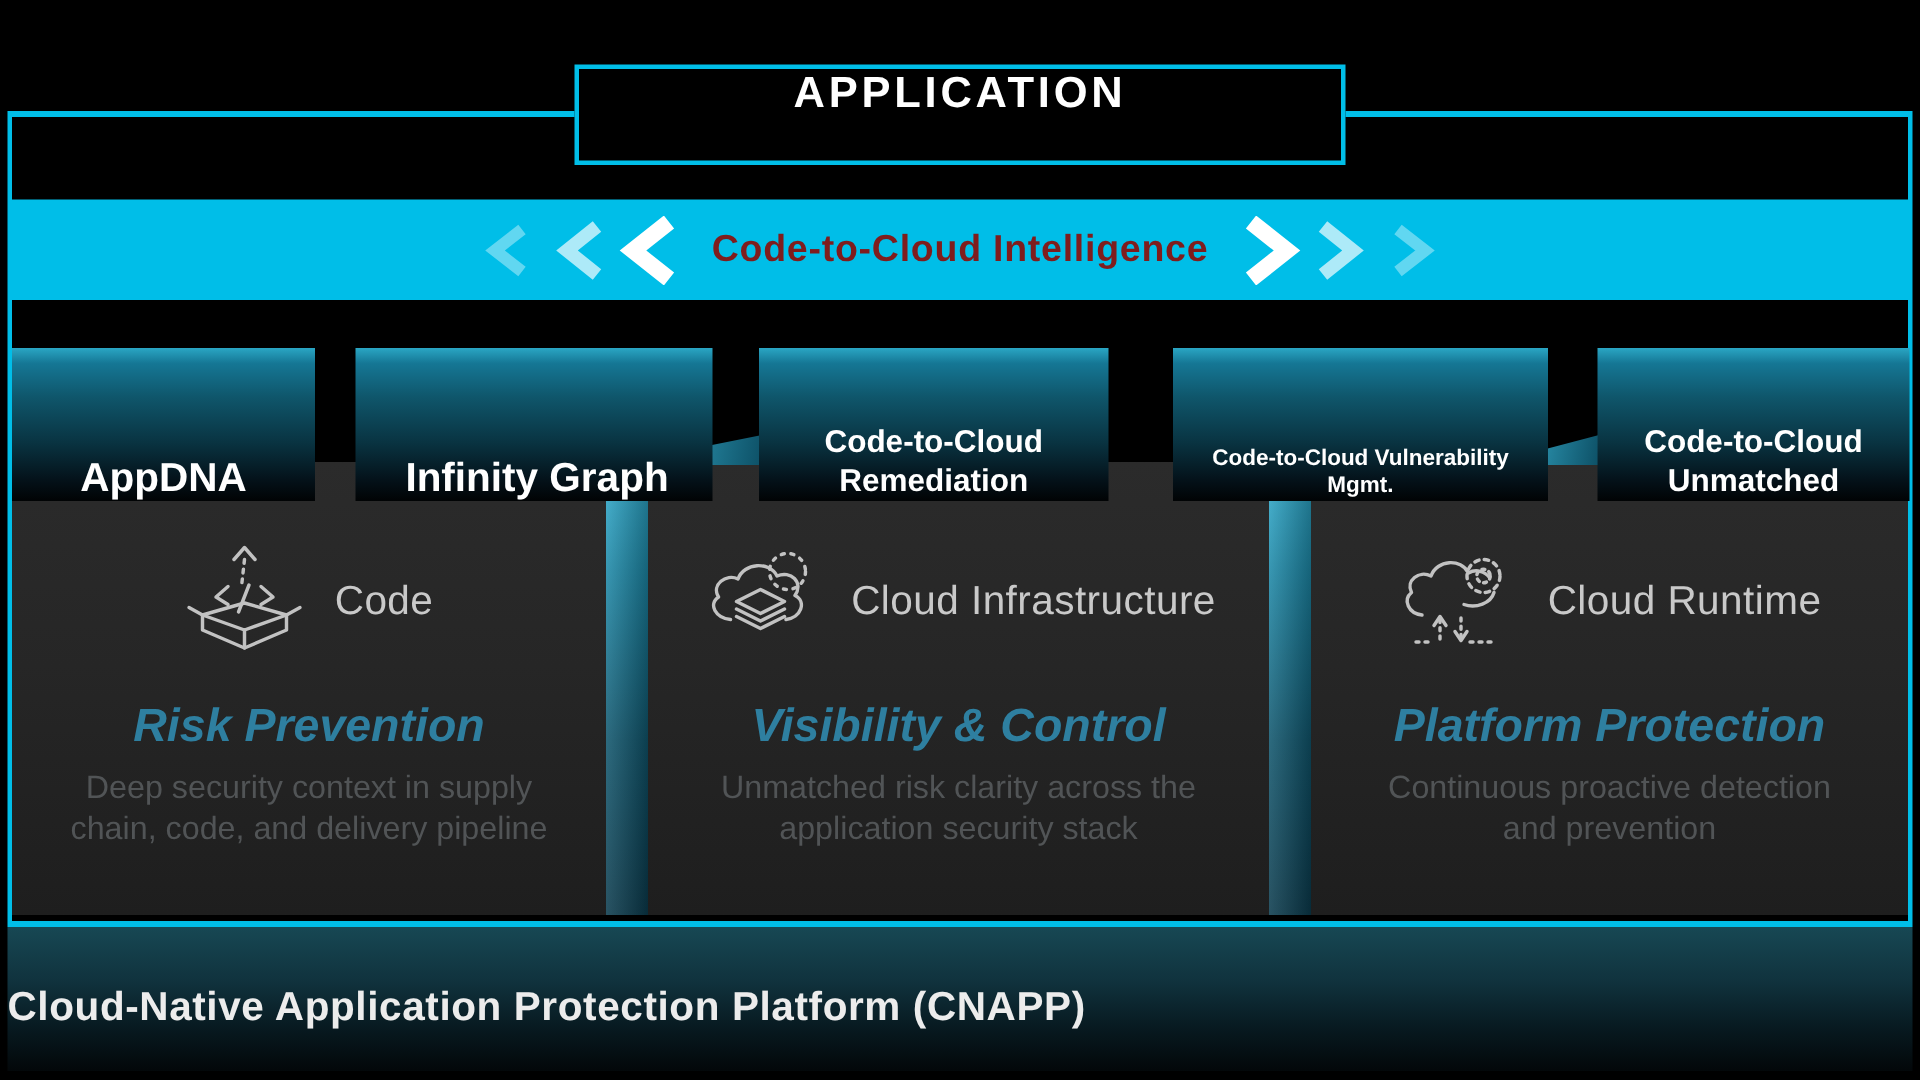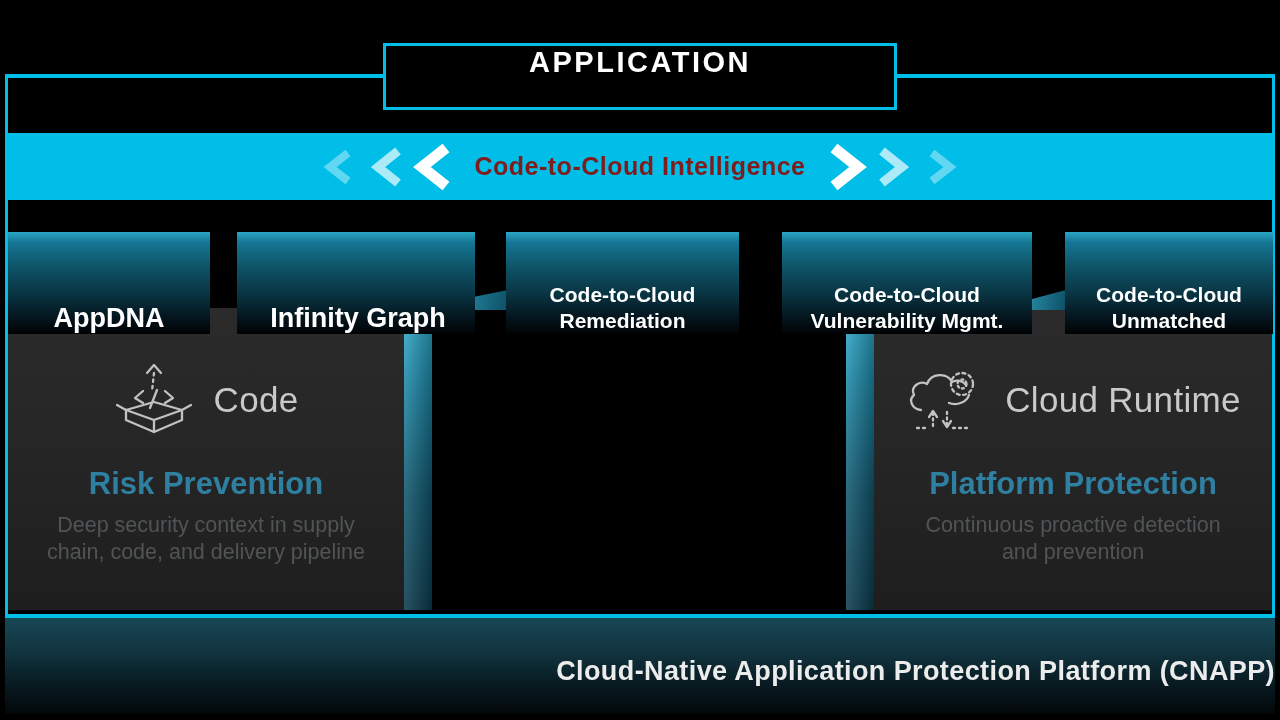--- a/index.html
+++ b/index.html
@@ -27,21 +27,21 @@
   .band-label{color:#7f1d1d;font-size:25px;font-weight:bold;letter-spacing:.5px;}
   .chev{display:block;}
 
   
   .tab{position:absolute;top:200px;height:102px;z-index:4;color:#fff;font-weight:bold;
     display:flex;align-items:flex-end;justify-content:center;text-align:center;padding:0 8px;
     background:linear-gradient(180deg,#2aa6c4 0%,#157795 10%,#0f566b 32%,#093341 62%,#04121a 86%,#010304 100%);margin-top:32px;}
   #tab1{left:8px;width:202px;font-size:27px;}
   #tab2{left:237px;width:238px;font-size:27px;padding-left:12px;}
   #tab3{left:506px;width:233px;font-size:21px;line-height:1.25;}
-  #tab4{left:782px;width:250px;font-size:21px;line-height:1.25;}
+  #tab4{left:782px;width:250px;font-size:15px;line-height:1.25;}
   #tab5{left:1065px;width:208px;font-size:21px;line-height:1.25;}
 
   
   .wedge{position:absolute;z-index:3;}
   #wedge-left{left:408px;top:290px;width:100px;height:20px;
     background:linear-gradient(100deg,#41c2e2,#0d5066);clip-path:polygon(100% 0,100% 100%,0 100%);}
   #wedge-right{left:990px;top:290px;width:76px;height:20px;
     background:linear-gradient(100deg,#41c2e2,#0d5066);clip-path:polygon(100% 0,100% 100%,0 100%);}
   #fold-left{left:8px;top:286px;width:202px;height:24px;
     background:linear-gradient(260deg,rgba(60,160,190,.5),rgba(10,30,40,0) 65%);
@@ -58,31 +58,31 @@
   #wall1{left:404px;width:28px;}
   #wall2{left:846px;width:28px;}
 
   
   .panel{position:absolute;top:308px;height:302px;z-index:1;
     background:linear-gradient(180deg,#2b2b2b 0%,#262626 45%,#1e1e1e 100%);}
   #panel1{left:8px;width:396px;}
   #panel2{left:432px;width:414px;}
   #panel3{left:874px;width:398px;}
   .icon-row{display:flex;align-items:center;justify-content:center;gap:20px;margin-top:50px;height:84px;}
-  .icon-label{color:#c9c9c9;font-size:35px;letter-spacing:.3px;}
-  .panel-title{margin-top:24px;text-align:center;font-size:31px;font-weight:bold;color:var(--panel-title);}
+  .icon-label{color:#c9c9c9;font-size:27px;letter-spacing:.3px;}
+  .panel-title{margin-top:24px;text-align:center;font-size:31px;font-weight:bold;color:var(--panel-title);font-style:italic;}
   .panel-desc{margin:10px auto 0;text-align:center;font-size:21.5px;line-height:1.24;color:#515456;}
   #panel1 .panel-desc{width:352px;}
   #panel2 .panel-desc{width:400px;}
   #panel3 .panel-desc{width:312px;}
 
   
   .footer{position:absolute;left:5px;top:618px;width:1270px;height:96px;z-index:1;
     background:linear-gradient(180deg,#174854 0%,#10323d 38%,#081b22 68%,#030709 100%);
-    display:flex;align-items:center;justify-content:flex-end;}
+    display:flex;align-items:center;justify-content:flex-start;}
   .footer span{color:#ececec;font-size:27px;font-weight:bold;letter-spacing:.4px;padding-top:10px;}
 
   svg{display:block}
 </style>
 </head>
 <body>
 
 <div class="stage">
 
   <div class="frame"></div>
@@ -142,20 +142,34 @@
         <path d="M40 60 L40 72"></path>
         <path d="M12 50 L3 45"></path>
         <path d="M68 50 L77 45"></path>
       </svg>
       <span class="icon-label">Code</span>
     </div>
     <div class="panel-title">Risk Prevention</div>
     <div class="panel-desc">Deep security context in supply chain, code, and delivery pipeline</div>
   </div>
 
+  <div class="panel" id="panel2">
+    <div class="icon-row">
+      <svg width="80" height="80" viewBox="0 0 80 80" fill="none" stroke="#C2C2C2" stroke-width="2.3" stroke-linecap="round" stroke-linejoin="round">
+        <circle cx="58" cy="21" r="12" stroke-dasharray="2 4.5"></circle>
+        <path d="M20 53 C10 52 5 43 12 38 C7 30 17 22 25 26 C29 15 46 14 51 24 C60 20 69 28 63 37 C71 41 67 52 57 53"></path>
+        <path d="M40 33 L56 41 L40 49 L24 41 Z"></path>
+        <path d="M24 46 L40 54 L56 46"></path>
+        <path d="M24 51 L40 59 L56 51"></path>
+      </svg>
+      <span class="icon-label">Cloud Infrastructure</span>
+    </div>
+    <div class="panel-title">Visibility &amp; Control</div>
+    <div class="panel-desc">Unmatched risk clarity across the application security stack</div>
+  </div>
 
   <div class="panel" id="panel3">
     <div class="icon-row">
       <svg width="80" height="80" viewBox="0 0 80 80" fill="none" stroke="#C2C2C2" stroke-width="2.3" stroke-linecap="round" stroke-linejoin="round">
         <path d="M16 50 C7 49 3 40 9 35 C5 27 14 20 22 24 C26 13 42 12 47 22 C52 19 58 21 61 25"></path>
         <path d="M44 43 C52 46 62 42 64 35"></path>
         <circle cx="57" cy="24" r="11" stroke-dasharray="3 3.5"></circle>
         <circle cx="57" cy="24" r="4.5" stroke-dasharray="2 3"></circle>
         <line x1="28" y1="66" x2="28" y2="53" stroke-dasharray="2 3.5"></line>
         <path d="M24 57 L28 51 L32 57"></path>

